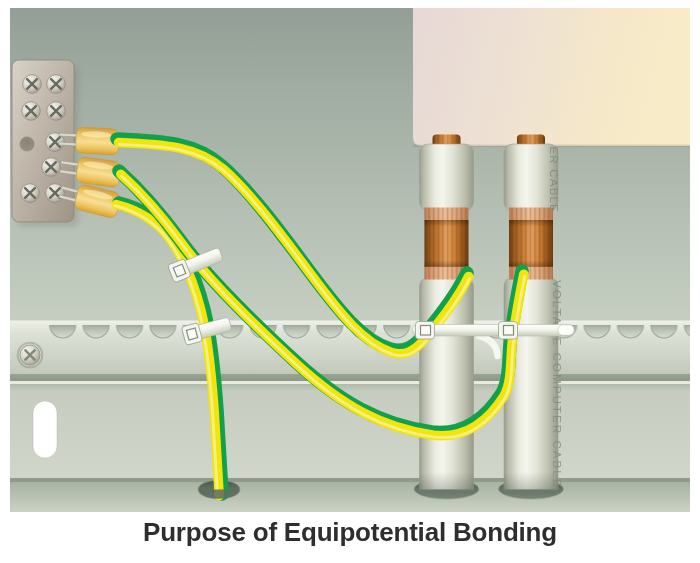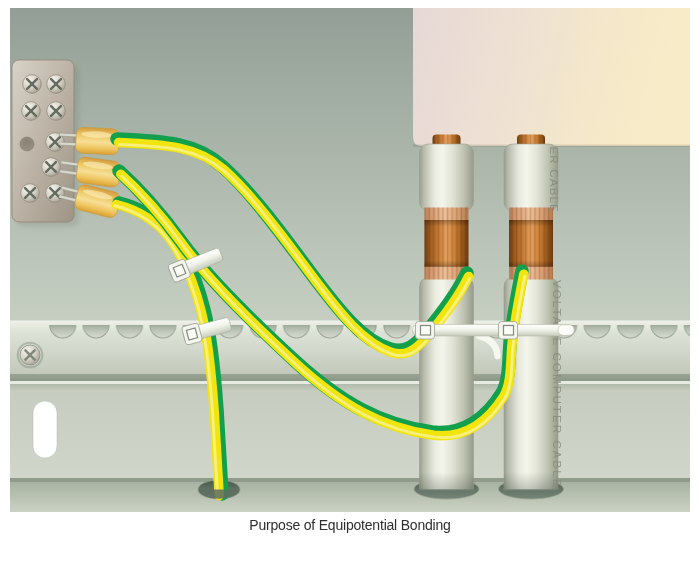--- a/index.html
+++ b/index.html
@@ -1,21 +1,21 @@
 <!DOCTYPE html>
 <html><head>
 <meta charset="utf-8">
 <style>
   html,body{margin:0;padding:0;background:#ffffff;}
   .stage{position:relative;width:700px;height:563px;background:#ffffff;overflow:hidden;
          font-family:"Liberation Sans",sans-serif;}
   .stage svg{position:absolute;left:0;top:0;display:block;}
   .caption{position:absolute;left:0;right:0;top:517px;text-align:center;
-           font-family:"Liberation Sans",sans-serif;font-weight:normal;
-           font-size:14px;letter-spacing:-0.2px;color:#2e2e2e;}
+           font-family:"Liberation Sans",sans-serif;font-weight:bold;
+           font-size:26px;letter-spacing:-0.2px;color:#2e2e2e;}
 </style>
 </head>
 <body>
 
 <div class="stage">
 <svg width="700" height="563" viewBox="0 0 700 563">
   <defs>
     <clipPath id="frame">
           <rect x="10" y="8" width="680" height="504"></rect>
         </clipPath>

